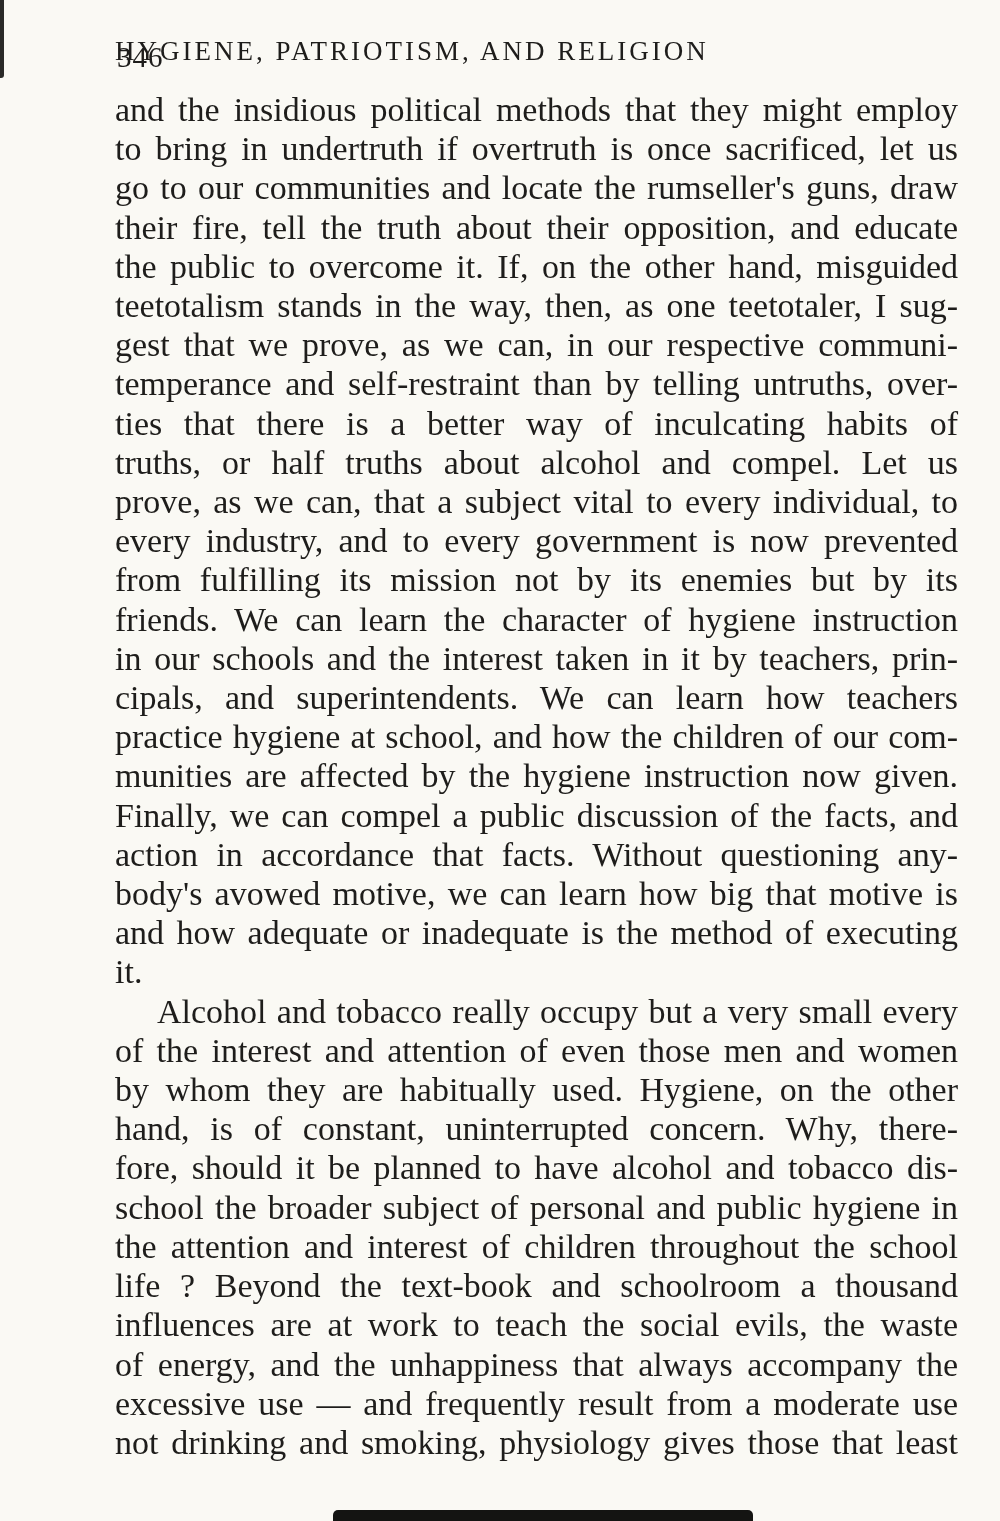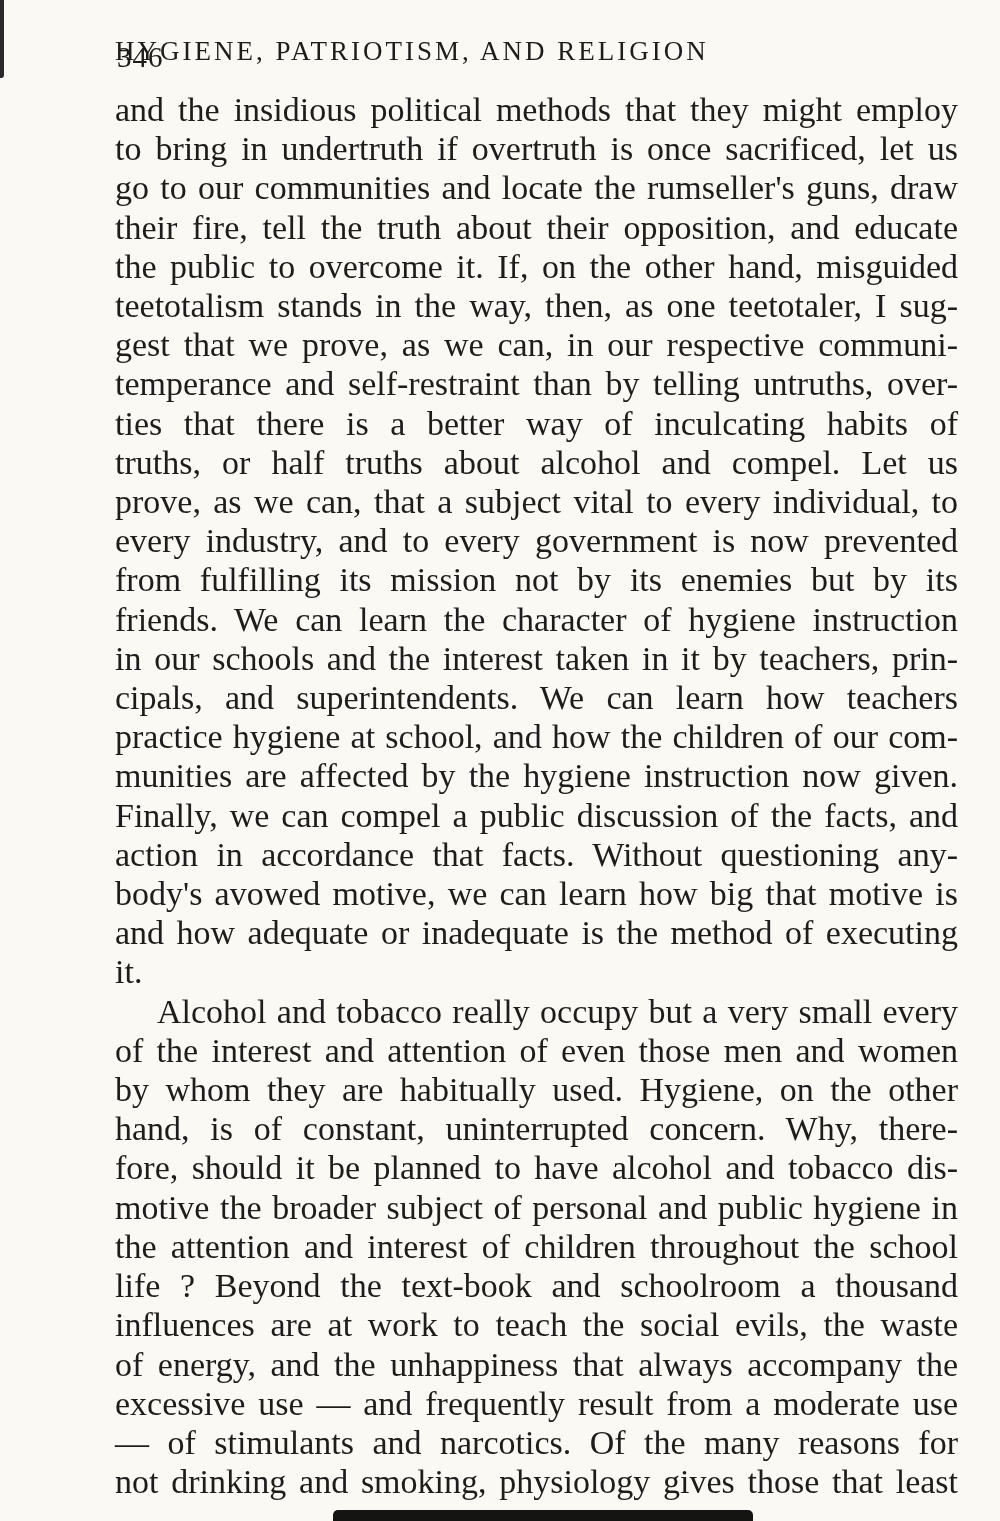--- a/index.html
+++ b/index.html
@@ -110,26 +110,25 @@
           <div class="line">action in accordance that facts.  Without questioning any-</div>
           <div class="line">body's avowed motive, we can learn how big that motive is</div>
           <div class="line">and how adequate or inadequate is the method of executing it.</div>
         </div>
         <div class="paragraph indent">
           <div class="line first">Alcohol and tobacco really occupy but a very small every</div>
           <div class="line">of the interest and attention of even those men and women</div>
           <div class="line">by whom they are habitually used.  Hygiene, on the other</div>
           <div class="line">hand, is of constant, uninterrupted concern.  Why, there-</div>
           <div class="line">fore, should it be planned to have alcohol and tobacco dis-</div>
-          <div class="line">motive the broader subject of personal and public hygiene in</div>
+          <div class="line">school the broader subject of personal and public hygiene in</div>
           <div class="line">the attention and interest of children throughout the school</div>
           <div class="line">life ?  Beyond the text-book and schoolroom a thousand</div>
           <div class="line">influences are at work to teach the social evils, the waste</div>
           <div class="line">of energy, and the unhappiness that always accompany the</div>
           <div class="line">excessive use — and frequently result from a moderate use</div>
-          <div class="line">— of stimulants and narcotics.  Of the many reasons for</div>
           <div class="line">not drinking and smoking, physiology gives those that least</div>
         </div>
       </div>
   </div>
 
   <div class="scan-bar-bottom"></div>
 </div>
 
 </body></html>

